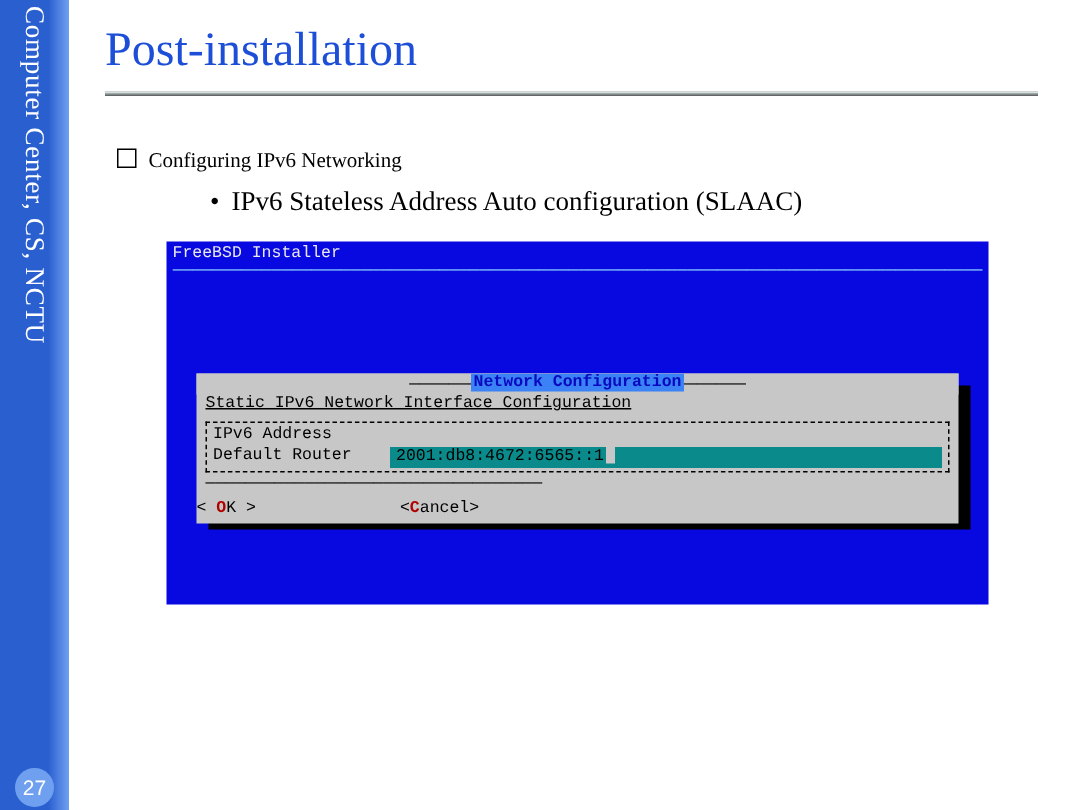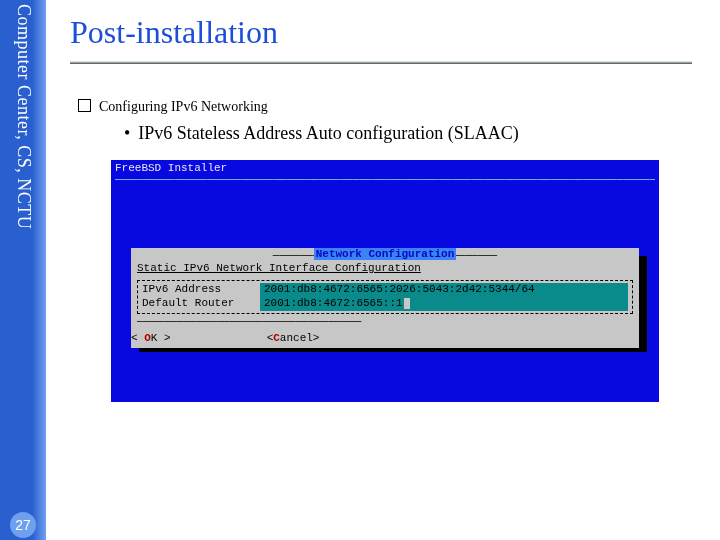--- a/index.html
+++ b/index.html
@@ -55,21 +55,21 @@
     margin-bottom: 8px;
   }
   .q-mark {
     display: inline-block; width: 13px; height: 13px;
     border: 1.5px solid #000;
     margin-right: 8px;
     position: relative; top: 1px;
   }
   .b-line {
     font-size: 18px; color: #000;
-    margin-left: 54px;
+    margin-left: 70px;
     margin-bottom: 16px;
   }
   .b-line .dot {
     display: inline-block; margin-right: 8px;
   }
   .screenshot-wrap {
     margin-left: 41px;
     width: 574px;
     position: relative;
   }
@@ -190,21 +190,20 @@
         <div class="dialog">
           <div class="dlg-titlebar">
             <span class="dash">──────────────────────────────────</span>
             <span class="tlabel">Network Configuration</span>
           </div>
           <div class="dlg-sub">Static IPv6 Network Interface Configuration</div>
 
           <div class="dlg-inner">
             <div class="row">
               <span class="lbl">IPv6 Address</span>
-              <span class="val">2001:db8:4672:6565:2026:5043:2d42:5344/64</span>
             </div>
             <div class="row">
               <span class="lbl">Default Router</span>
               <span class="val cursor">2001:db8:4672:6565::1</span>
             </div>
           </div>
 
           <div class="dashline">──────────────────────────────────</div>
 
           <div class="dlg-btnrow">

